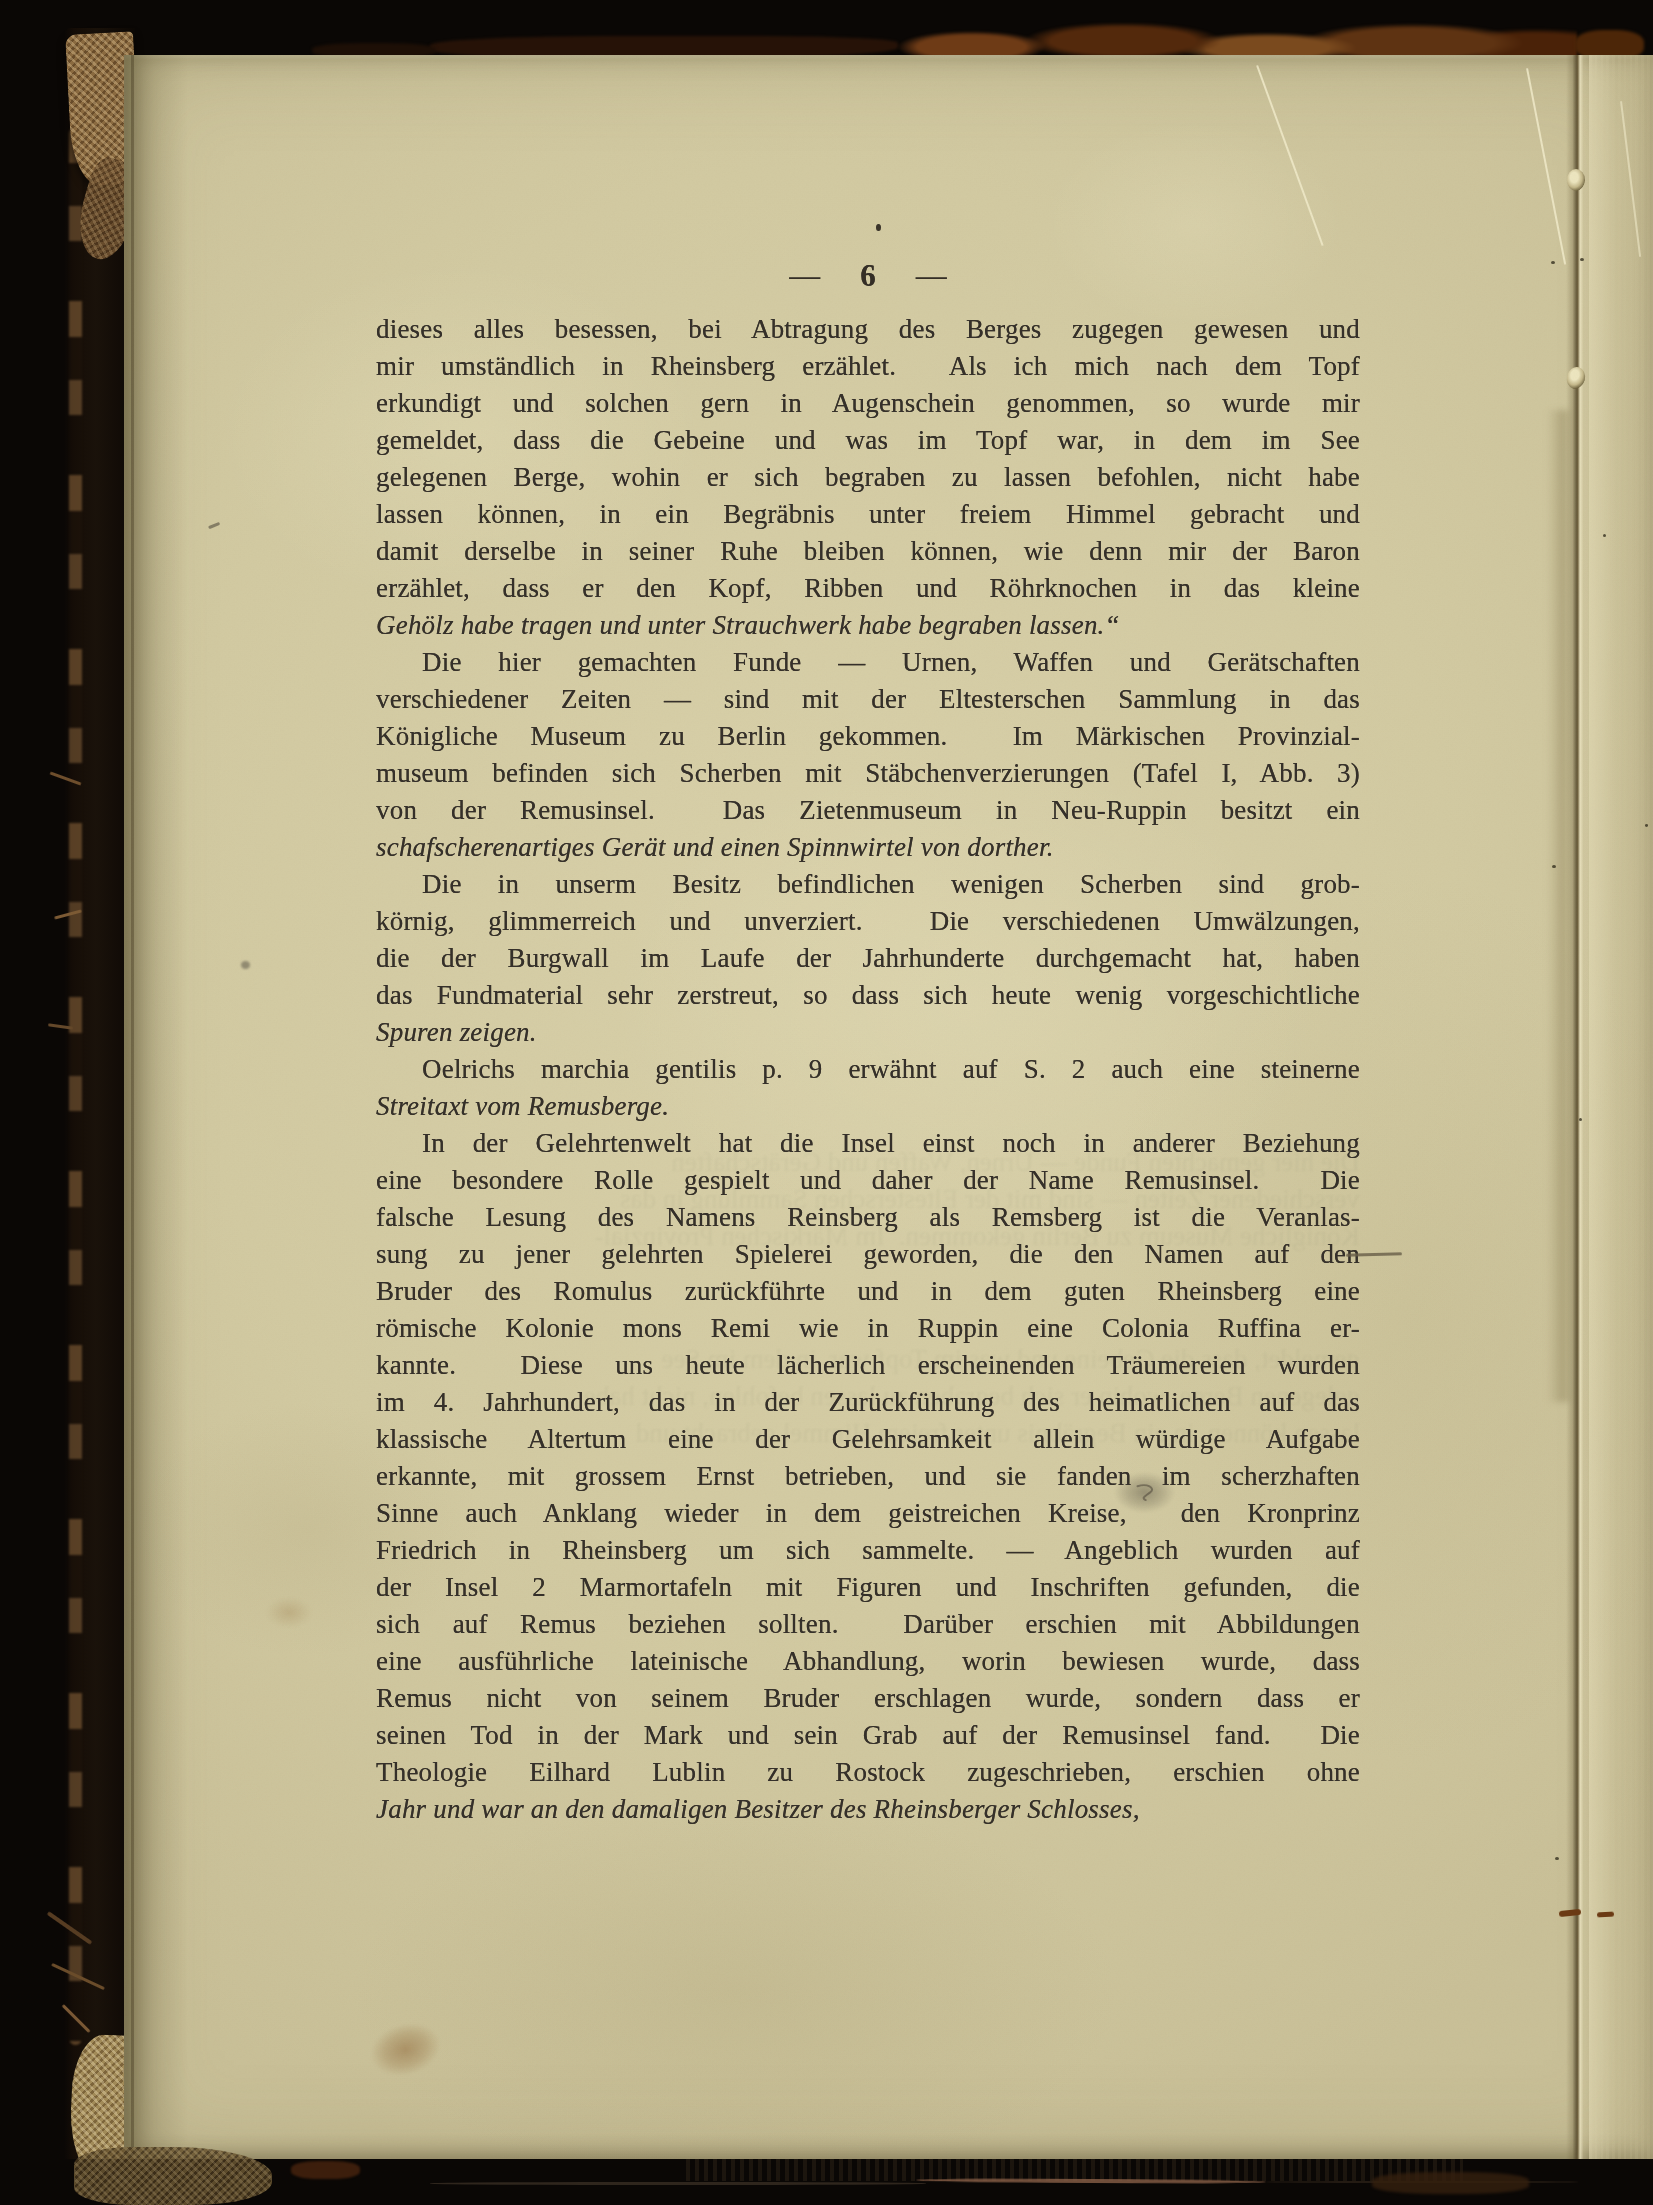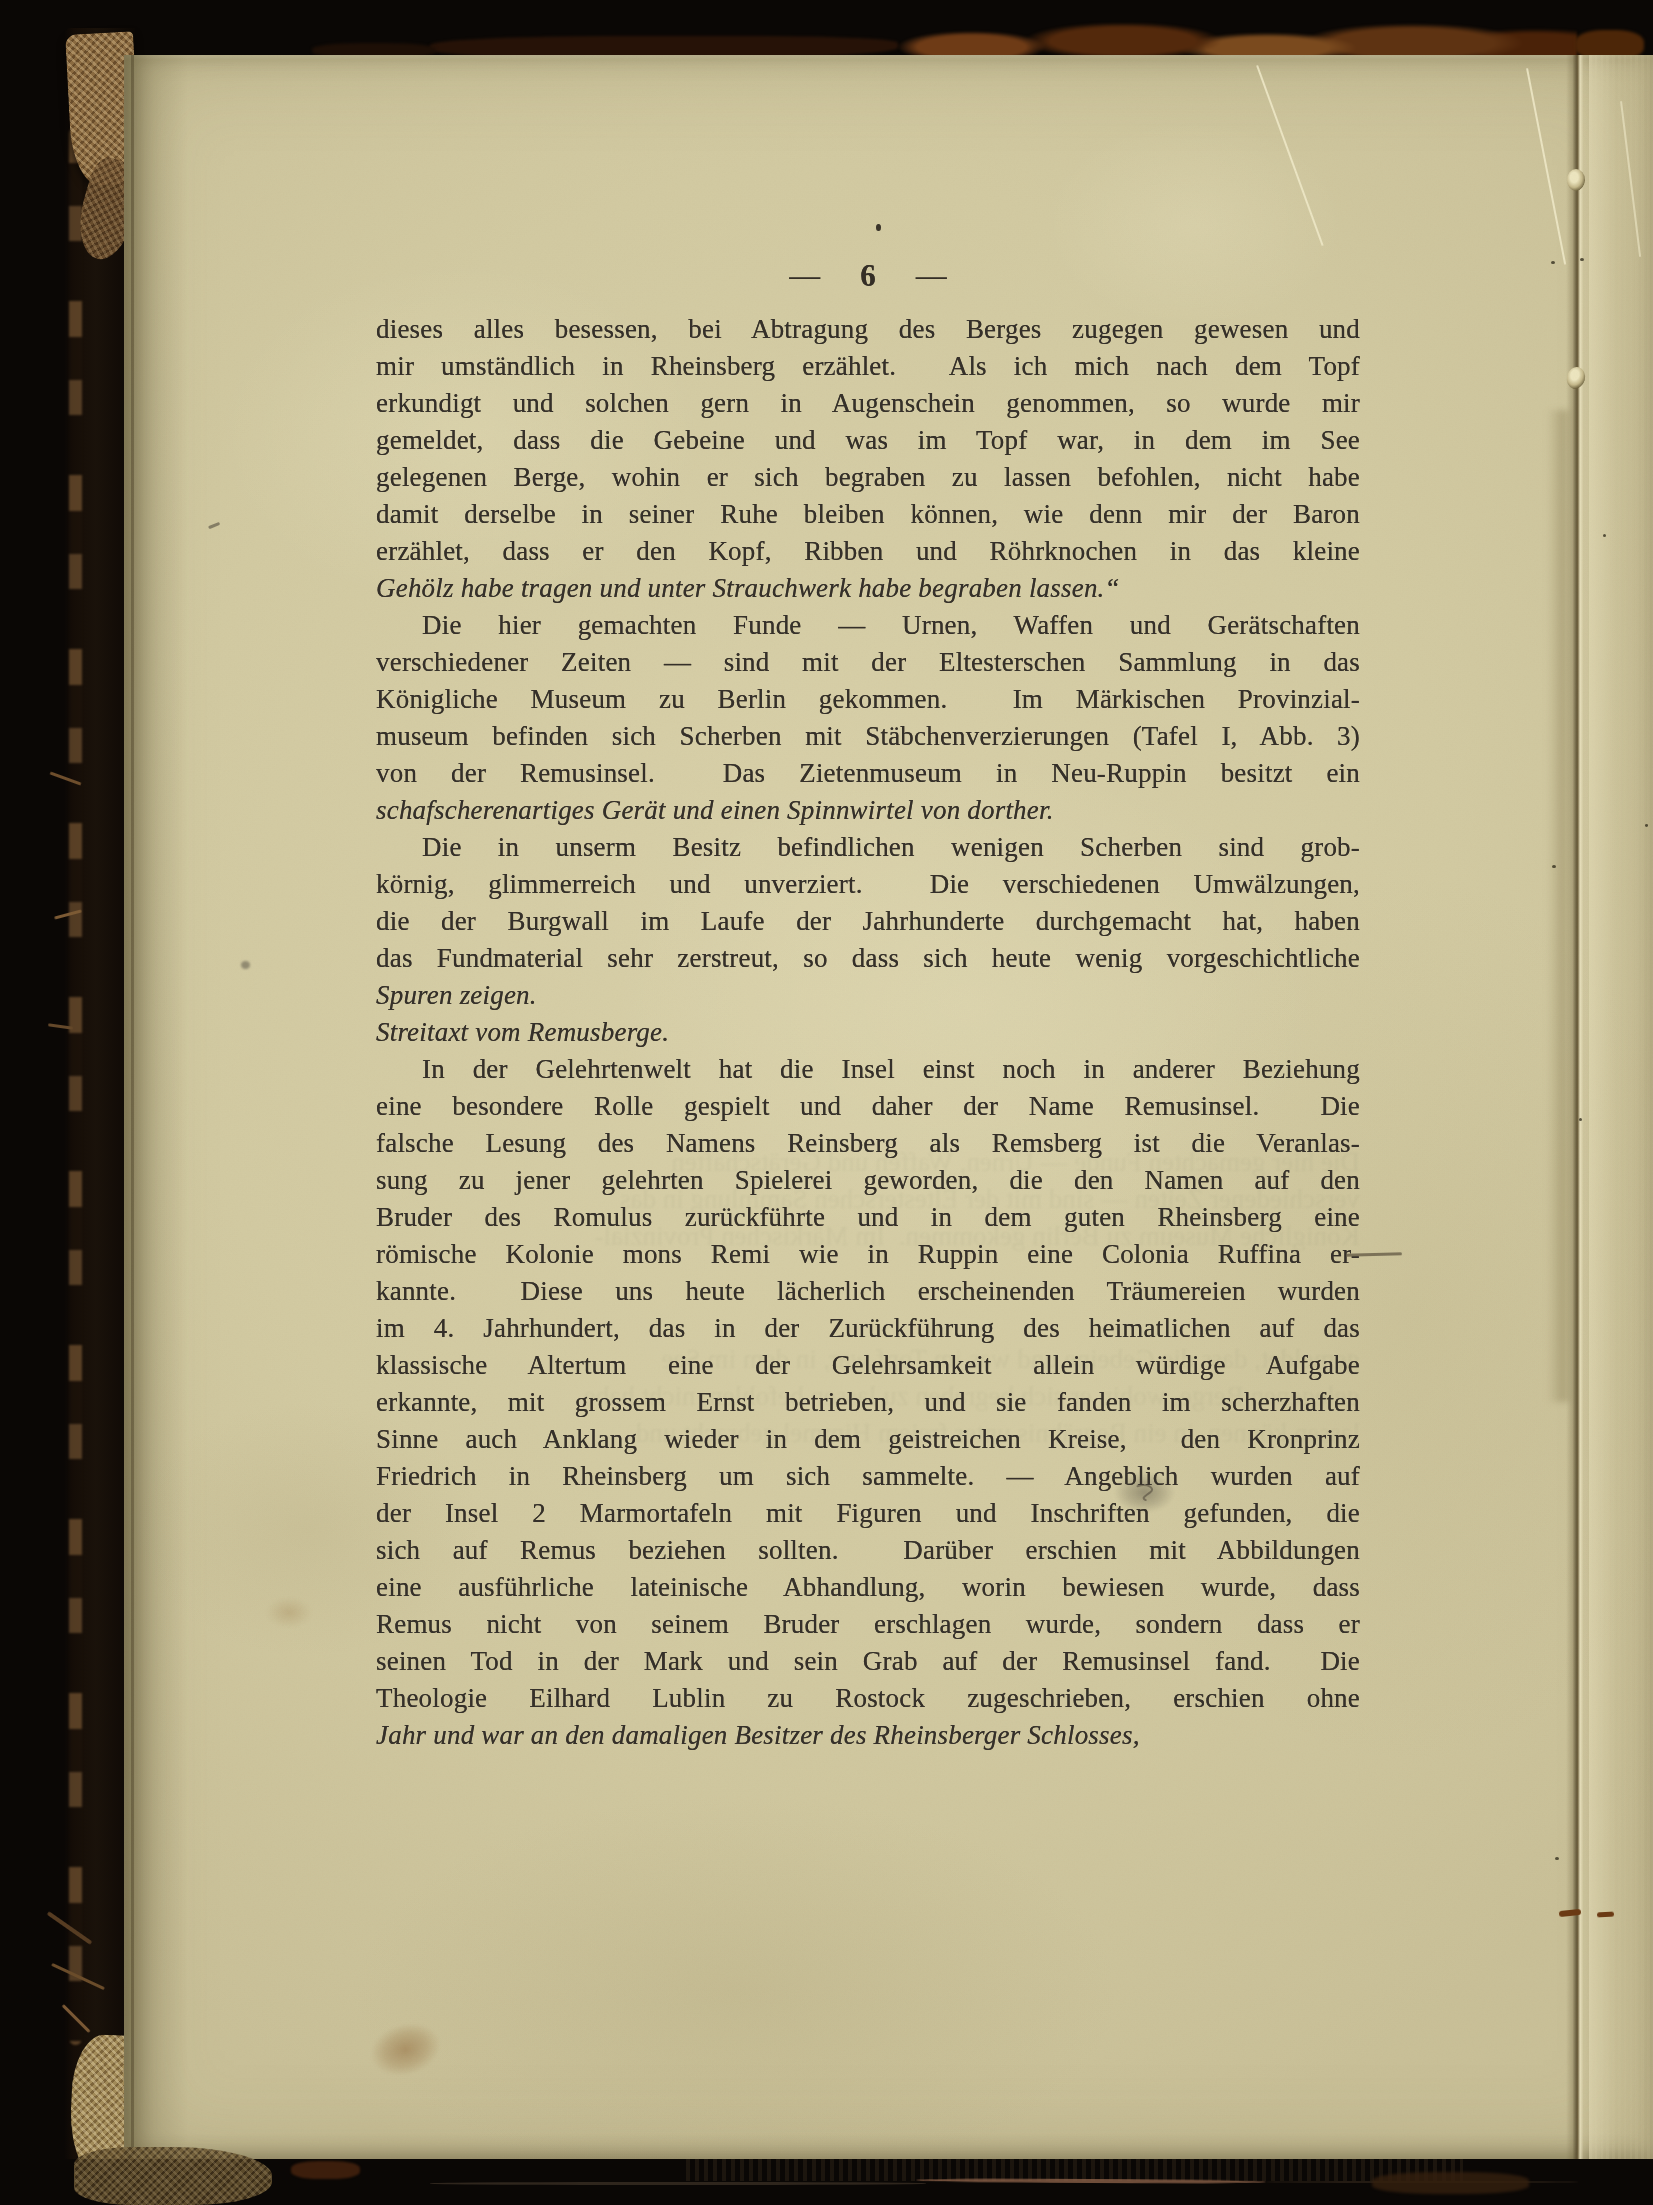--- a/index.html
+++ b/index.html
@@ -260,34 +260,36 @@
         <div>gelegenen Berge, wohin er sich begraben zu lassen befohlen, nicht habe</div>
         <div>lassen können, in ein Begräbnis unter freiem Himmel gebracht und</div>
       </div>
 
     <div id="text-column">
         <div class="line">dieses alles besessen, bei Abtragung des Berges zugegen gewesen und</div>
         <div class="line">mir umständlich in Rheinsberg erzählet.&nbsp; Als ich mich nach dem Topf</div>
         <div class="line">erkundigt und solchen gern in Augenschein genommen, so wurde mir</div>
         <div class="line">gemeldet, dass die Gebeine und was im Topf war, in dem im See</div>
         <div class="line">gelegenen Berge, wohin er sich begraben zu lassen befohlen, nicht habe</div>
+        <div class="line">lassen können, in ein Begräbnis unter freiem Himmel gebracht und</div>
         <div class="line">damit derselbe in seiner Ruhe bleiben können, wie denn mir der Baron</div>
         <div class="line">erzählet, dass er den Kopf, Ribben und Röhrknochen in das kleine</div>
         <div class="line last">Gehölz habe tragen und unter Strauchwerk habe begraben lassen.“</div>
         <div class="line indent">Die hier gemachten Funde — Urnen, Waffen und Gerätschaften</div>
         <div class="line">verschiedener Zeiten — sind mit der Eltesterschen Sammlung in das</div>
         <div class="line">Königliche Museum zu Berlin gekommen.&nbsp; Im Märkischen Provinzial-</div>
         <div class="line">museum befinden sich Scherben mit Stäbchenverzierungen (Tafel I, Abb. 3)</div>
         <div class="line">von der Remusinsel.&nbsp; Das Zietenmuseum in Neu-Ruppin besitzt ein</div>
         <div class="line last">schafscherenartiges Gerät und einen Spinnwirtel von dorther.</div>
         <div class="line indent">Die in unserm Besitz befindlichen wenigen Scherben sind grob-</div>
         <div class="line">körnig, glimmerreich und unverziert.&nbsp; Die verschiedenen Umwälzungen,</div>
         <div class="line">die der Burgwall im Laufe der Jahrhunderte durchgemacht hat, haben</div>
         <div class="line">das Fundmaterial sehr zerstreut, so dass sich heute wenig vorgeschichtliche</div>
         <div class="line last">Spuren zeigen.</div>
+        <div class="line indent">Oelrichs marchia gentilis p. 9 erwähnt auf S. 2 auch eine steinerne</div>
         <div class="line last">Streitaxt vom Remusberge.</div>
         <div class="line indent">In der Gelehrtenwelt hat die Insel einst noch in anderer Beziehung</div>
         <div class="line">eine besondere Rolle gespielt und daher der Name Remusinsel.&nbsp; Die</div>
         <div class="line">falsche Lesung des Namens Reinsberg als Remsberg ist die Veranlas-</div>
         <div class="line">sung zu jener gelehrten Spielerei geworden, die den Namen auf den</div>
         <div class="line">Bruder des Romulus zurückführte und in dem guten Rheinsberg eine</div>
         <div class="line">römische Kolonie mons Remi wie in Ruppin eine Colonia Ruffina er-</div>
         <div class="line">kannte.&nbsp; Diese uns heute lächerlich erscheinenden Träumereien wurden</div>
         <div class="line">im 4. Jahrhundert, das in der Zurückführung des heimatlichen auf das</div>
         <div class="line">klassische Altertum eine der Gelehrsamkeit allein würdige Aufgabe</div>

